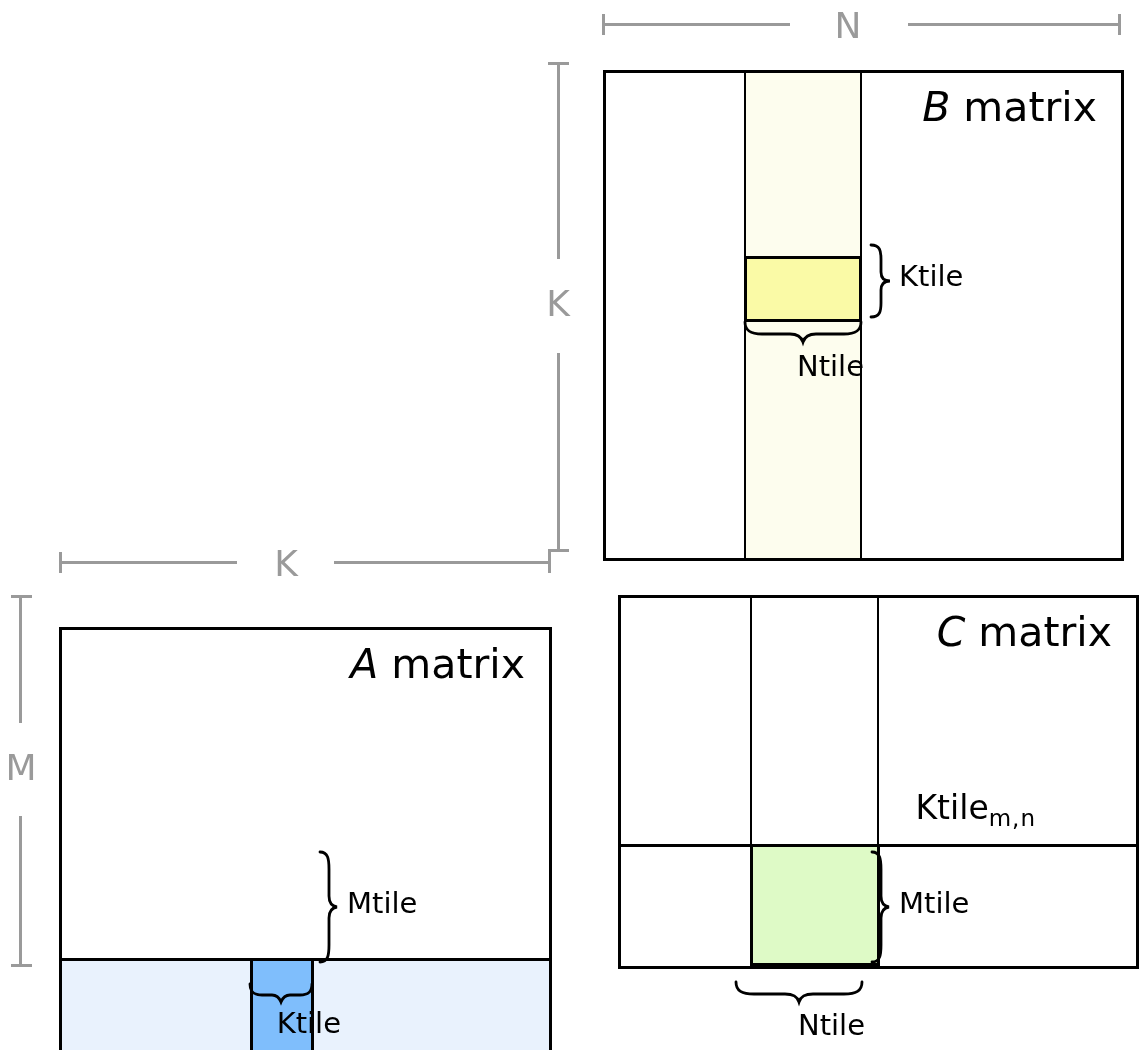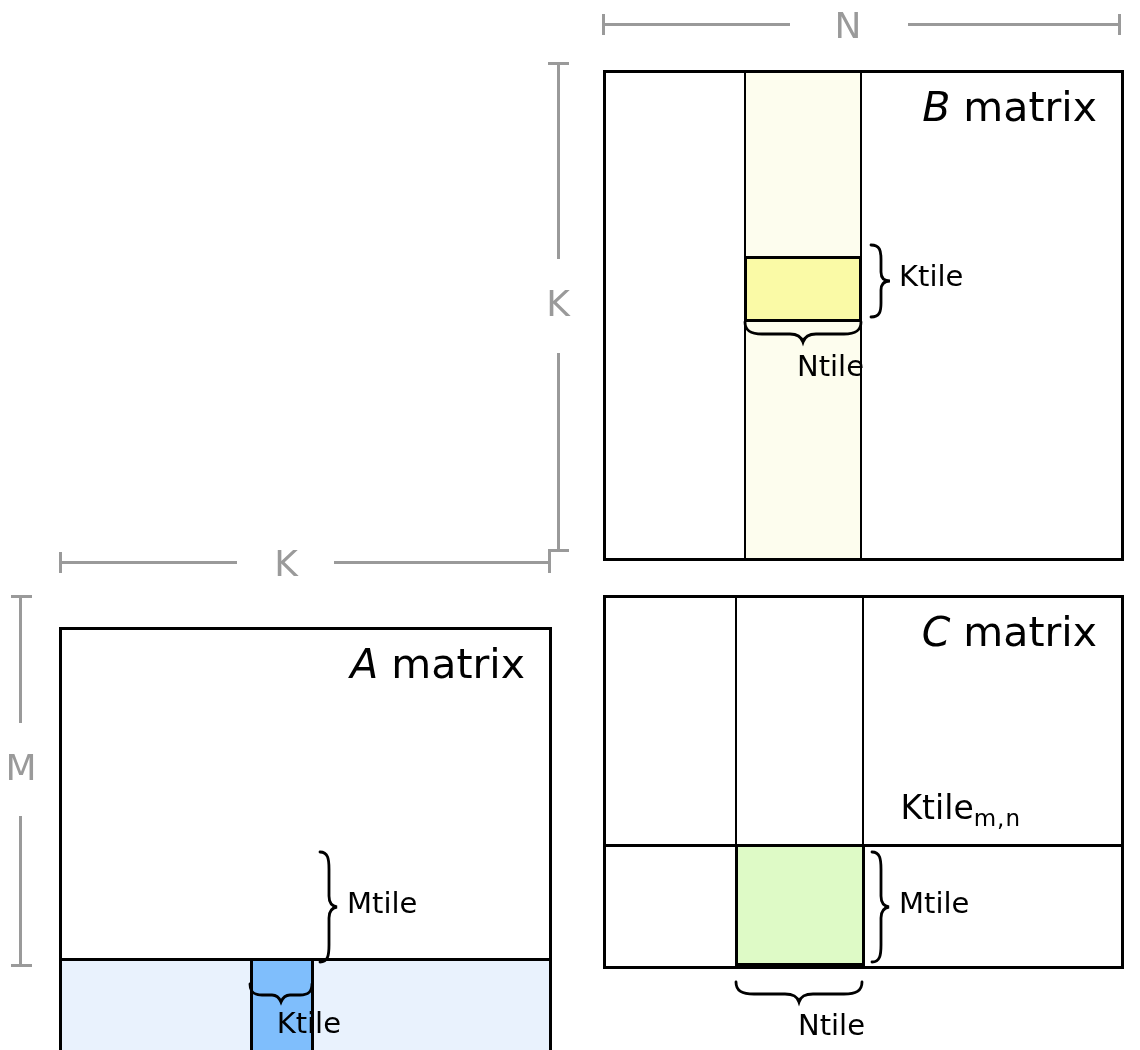--- a/index.html
+++ b/index.html
@@ -4,21 +4,21 @@
 <style>
   html,body{margin:0;padding:0;background:#ffffff;}
   .canvas{
     position:relative;width:1140px;height:1050px;background:#ffffff;
     font-family:"DejaVu Sans","Liberation Sans",sans-serif;overflow:hidden;
   }
   
   .mbox{position:absolute;border:3px solid #000;background:#fff;box-sizing:border-box;}
   #b-box{left:603px;top:62px;width:521px;height:491px;margin-top:8px;}
   #a-box{left:59px;top:627px;width:493px;height:458px;}
-  #c-box{left:603px;top:595px;width:521px;height:374px;}
+  #c-box{left:618px;top:595px;width:521px;height:374px;}
   
   .abs{position:absolute;box-sizing:border-box;}
   #b-strip{left:138px;top:0;width:118px;height:100%;border-left:2px solid #000;border-right:2px solid #000;}
   #b-tile{left:138px;top:183px;width:118px;height:66px;border:3px solid #000;}
   #a-strip{left:0;bottom:0;width:100%;height:124px;border-top:3px solid #000;}
   #a-tile{left:188px;bottom:0;width:64px;height:124px;border:3px solid #000;}
   #c-vline1{left:129px;top:0;width:2px;height:100%;background:#000;}
   #c-vline2{left:256px;top:0;width:2px;height:100%;background:#000;}
   #c-hline{left:0;right:0;top:246px;height:3px;background:#000;}
   #c-tile{left:129px;bottom:0;width:130px;height:122px;border:3px solid #000;}

